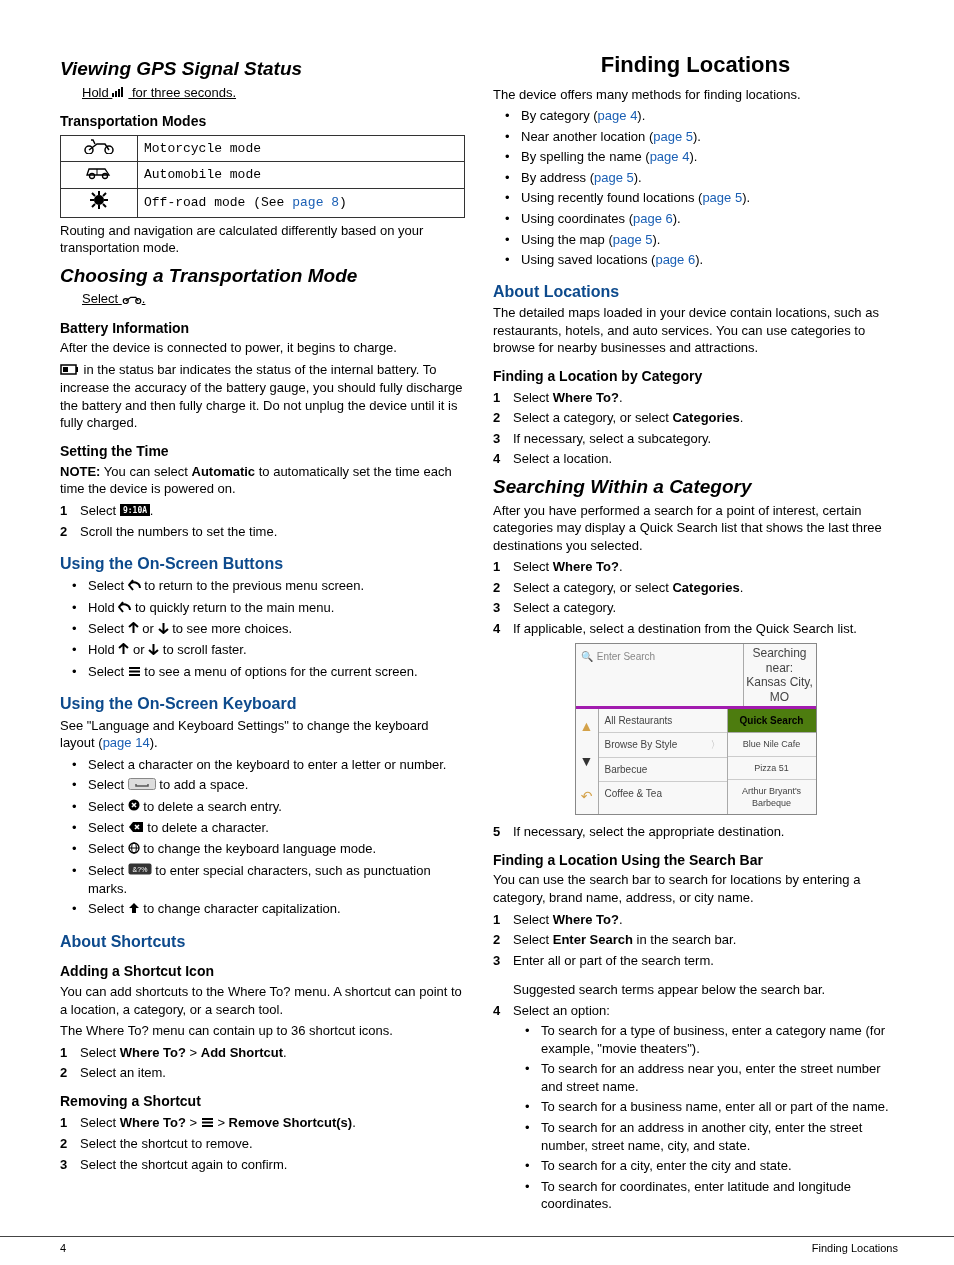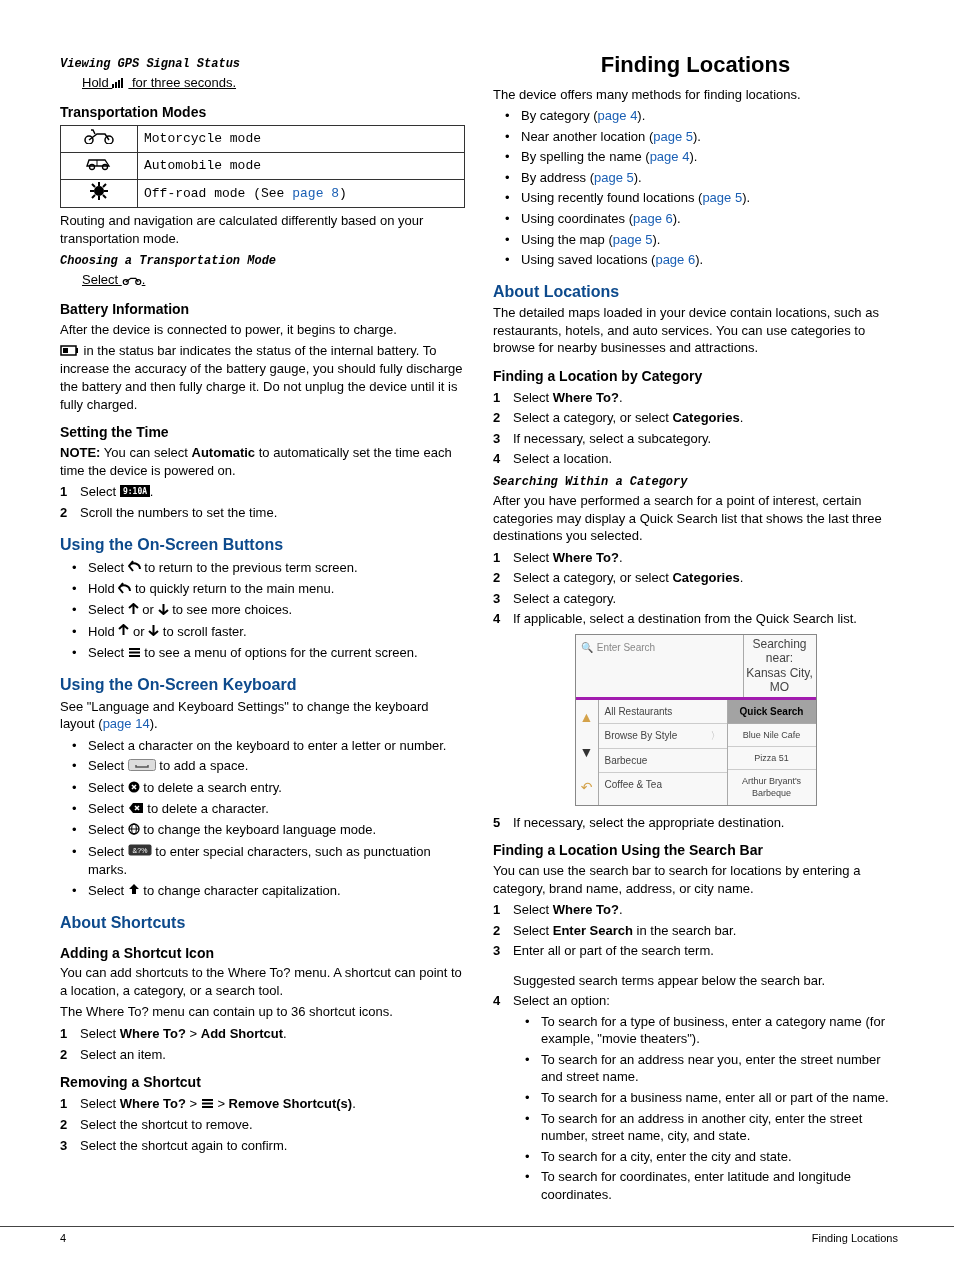--- a/index.html
+++ b/index.html
@@ -36,22 +36,22 @@
     font-weight: bold;
     margin: 12px 0 2px 0;
   }
   h3 {
     font-family: Arial, Helvetica, sans-serif;
     font-size: 14px;
     font-weight: bold;
     margin: 10px 0 2px 0;
   }
   h4 {
-    font-family: Liberation Mono, monospace;
-    font-size: 12px;
+    font-family: Liberation Sans, sans-serif;
+    font-size: 19px;
     font-style: italic;
     font-weight: bold;
     margin: 6px 0 0px 0;
   }
   p {
     margin: 2px 0 4px 0;
   }
   a.link {
     color: #1a5fb4;
     text-decoration: none;
@@ -170,21 +170,21 @@
     padding: 5px 6px;
     border-bottom: 1px solid #ccc;
     display: flex;
     justify-content: space-between;
     align-items: center;
   }
   .ui-quick {
     width: 88px;
   }
   .ui-quick .qhead {
-    background: #a3a3a3;
+    background: #4d7c0f;
     color: #000;
     font-weight: bold;
     text-align: center;
     padding: 5px 2px;
     border-bottom: 1px solid #aaa;
   }
   .ui-quick .qitem {
     padding: 5px 2px;
     text-align: center;
     border-bottom: 1px solid #ccc;
@@ -285,21 +285,21 @@
               <rect x="0" y="0" width="30" height="12" fill="#000"></rect>
               <text x="15" y="9" text-anchor="middle" fill="#fff" font-size="8" font-family="monospace" font-weight="bold">9:10A</text>
             </svg></span><span>.</span></li>
       <li>Scroll the numbers to set the time.</li>
     </ol>
 
     <h2>Using the On-Screen Buttons</h2>
     <ul class="bullets">
       <li><span>Select </span><span class="inline-icon"><svg width="13" height="12" viewBox="0 0 13 12">
               <path d="M5 1 L1 6 L5 11 M1 6 A6 6 0 0 1 12 9" fill="none" stroke="#000" stroke-width="2"></path>
-            </svg></span><span> to return to the previous term screen.</span></li>
+            </svg></span><span> to return to the previous menu screen.</span></li>
       <li><span>Hold </span><span class="inline-icon"><svg width="13" height="12" viewBox="0 0 13 12">
               <path d="M5 1 L1 6 L5 11 M1 6 A6 6 0 0 1 12 9" fill="none" stroke="#000" stroke-width="2"></path>
             </svg></span><span> to quickly return to the main menu.</span></li>
       <li><span>Select </span><span class="inline-icon"><svg width="11" height="12" viewBox="0 0 11 12">
               <path d="M5.5 11 L5.5 1 M1 5 L5.5 1 L10 5" fill="none" stroke="#000" stroke-width="2"></path>
             </svg></span><span> or </span><span class="inline-icon"><svg width="11" height="12" viewBox="0 0 11 12">
               <path d="M5.5 1 L5.5 11 M1 7 L5.5 11 L10 7" fill="none" stroke="#000" stroke-width="2"></path>
             </svg></span><span> to see more choices.</span></li>
       <li><span>Hold </span><span class="inline-icon"><svg width="11" height="12" viewBox="0 0 11 12">
               <path d="M5.5 11 L5.5 1 M1 5 L5.5 1 L10 5" fill="none" stroke="#000" stroke-width="2"></path>

